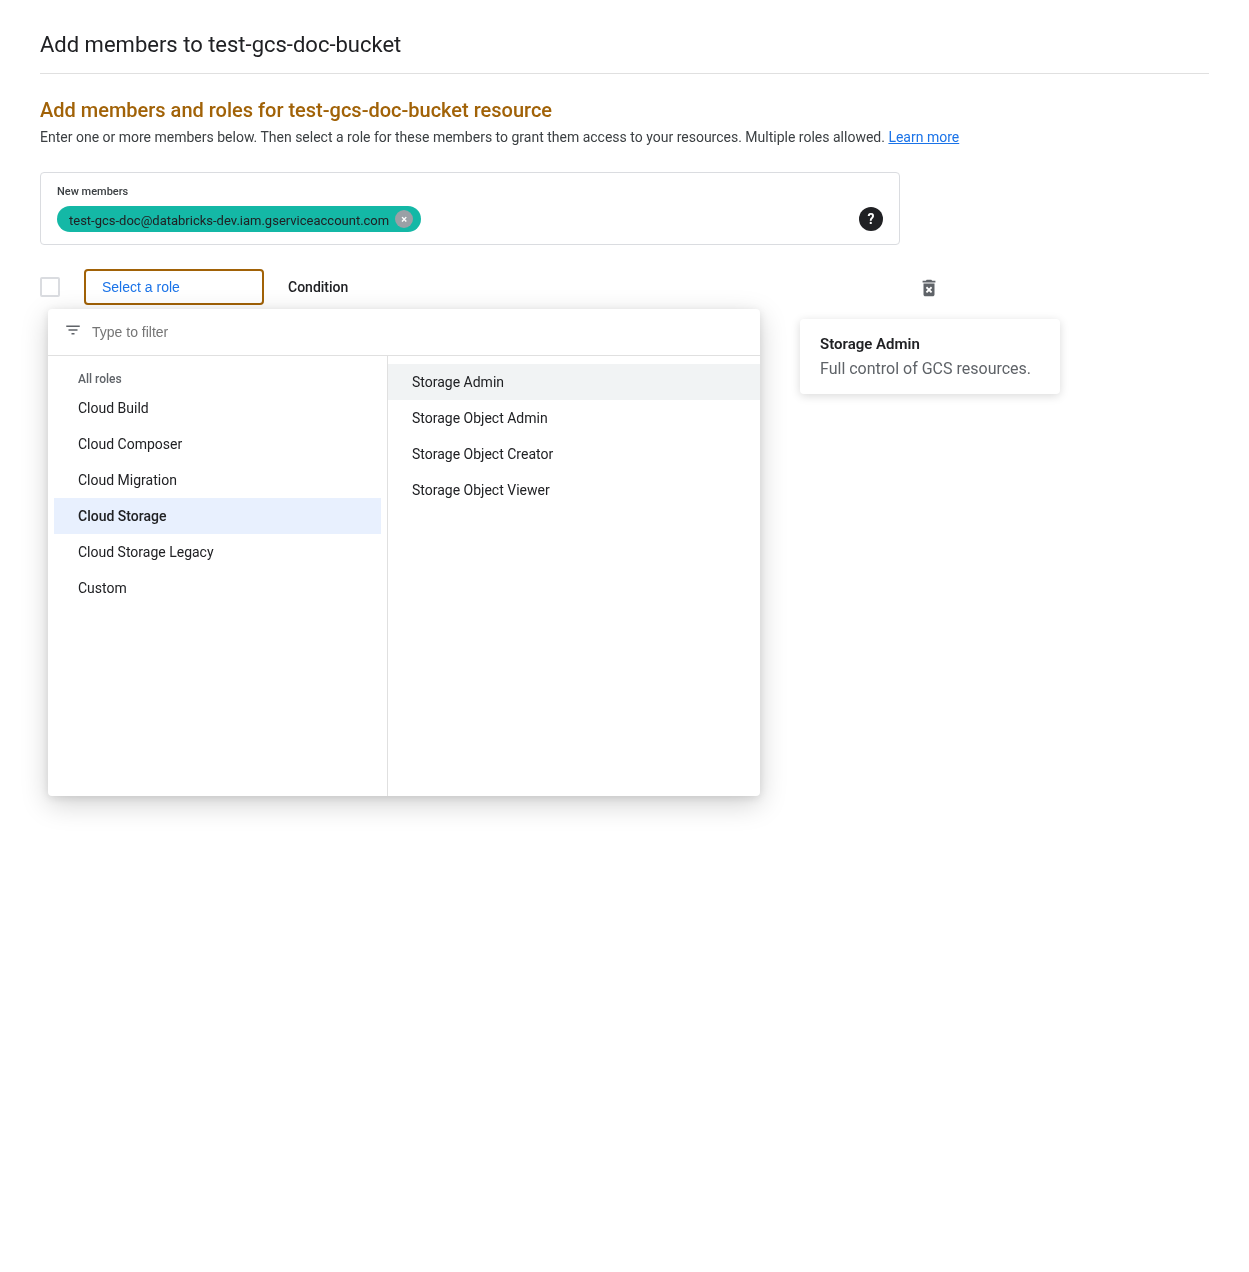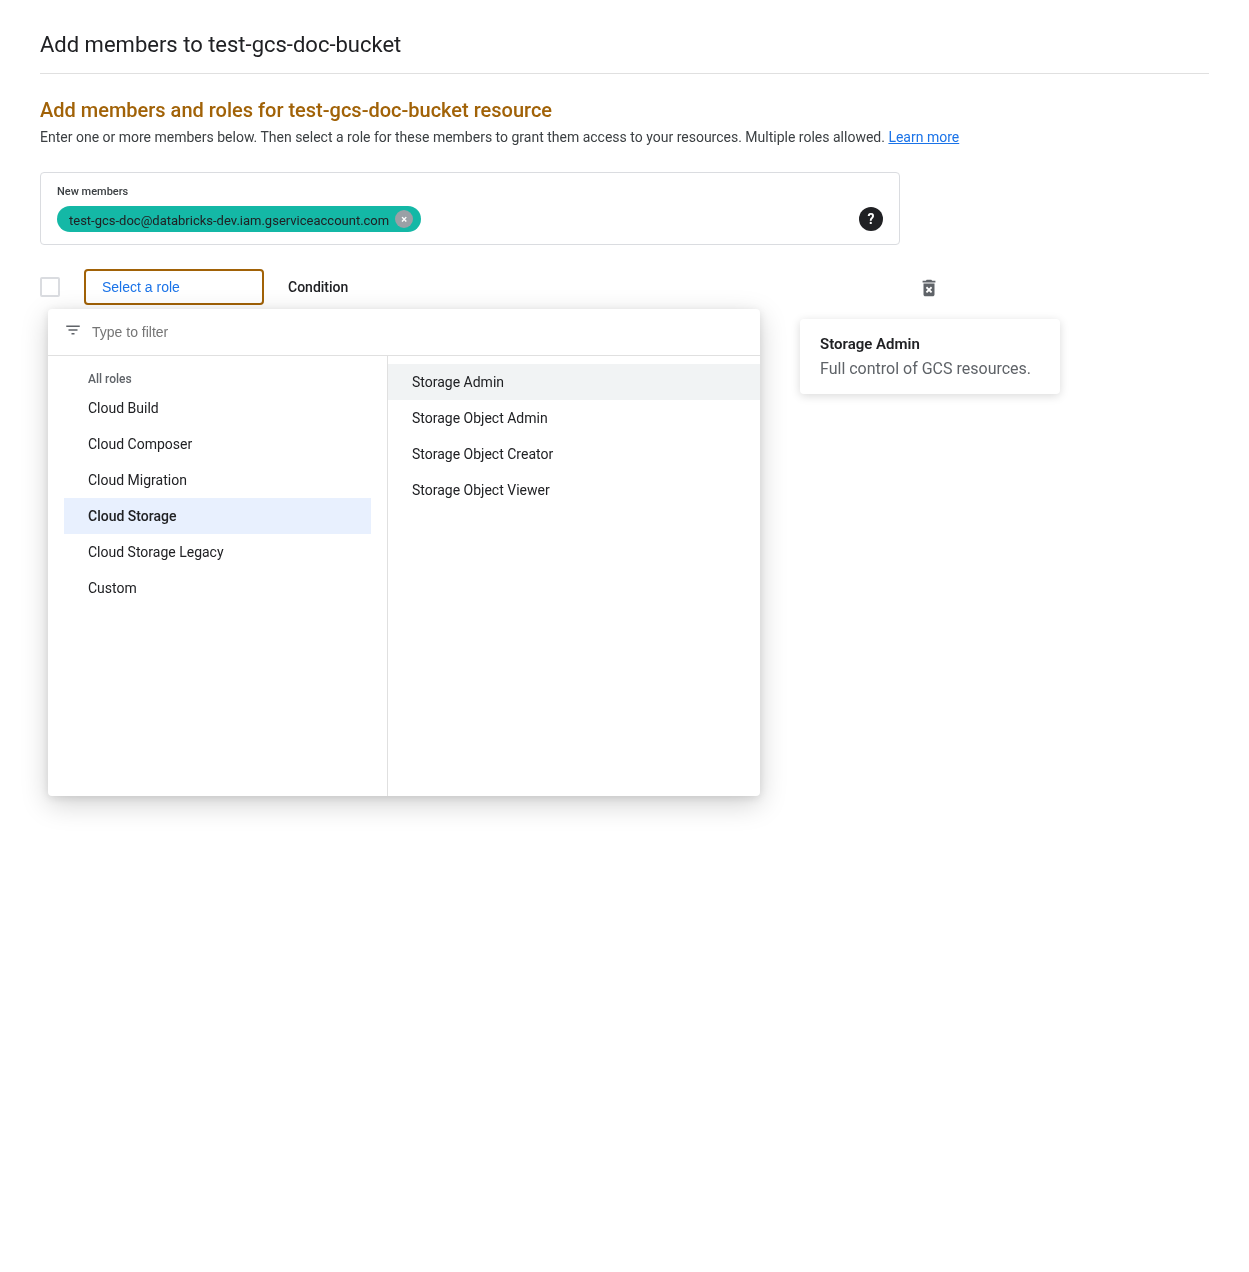--- a/index.html
+++ b/index.html
@@ -155,21 +155,21 @@
       width: 100%;
       background: transparent;
     }
     .dropdown-body {
       display: flex;
       min-height: 440px;
     }
     .left-panel {
       width: 340px;
       border-right: 1px solid #e0e0e0;
-      padding: 8px 16px;
+      padding: 8px 6px;
       overflow-y: auto;
     }
     .left-panel-header {
       font-size: 12px;
       color: #5f6368;
       font-weight: 500;
       padding: 8px 24px 4px;
     }
     .left-item {
       padding: 10px 24px;

